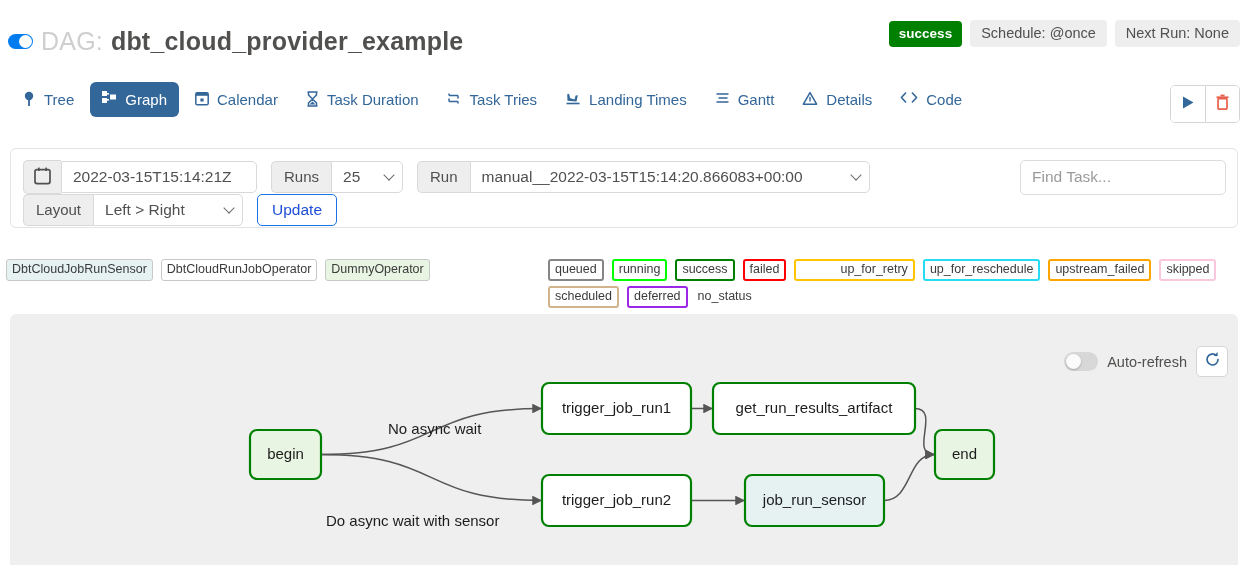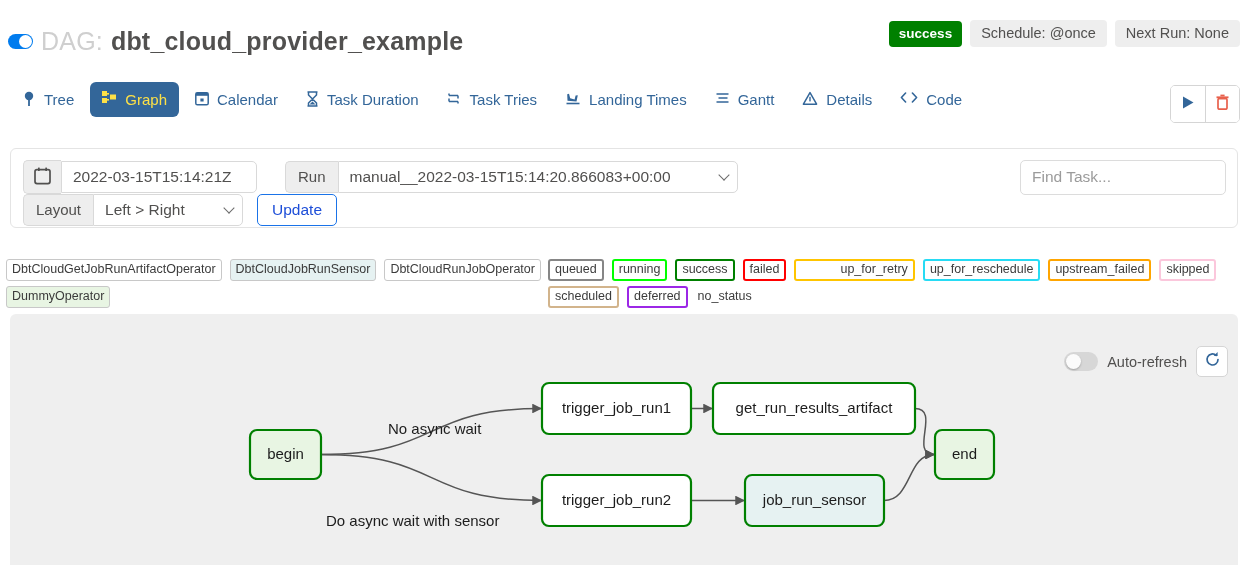--- a/index.html
+++ b/index.html
@@ -56,21 +56,21 @@
   .tabs {
     position: absolute; left: 10px; top: 0;
     display: flex; align-items: center; gap: 4px;
   }
   .tab {
     display: flex; align-items: flex-start; gap: 8px;
     padding: 9px 12px; border-radius: 6px;
     font-size: 15px; color: #336699; white-space: nowrap;
     cursor: pointer;
   }
-  .tab.active { background: #336699; color: #fde047; }
+  .tab.active { background: #336699; color: #ffffff; }
   .tab svg { display: block; }
 
   .tool-btns {
     position: absolute; right: 8px; top: 3px;
     display: flex; border: 1px solid #d5d5d5; border-radius: 5px; overflow: hidden;
     background: #fff;
   }
   .tool-btn {
     width: 34px; height: 36px; display: flex; align-items: center; justify-content: center;
     cursor: pointer; background: #fff;
@@ -324,20 +324,28 @@
             <rect x="1" y="2.6" width="15" height="14" rx="2" fill="none" stroke="#51504f" stroke-width="1.7"></rect>
             <rect x="4" y="0.6" width="1.7" height="3.4" fill="#51504f"></rect>
             <rect x="11.3" y="0.6" width="1.7" height="3.4" fill="#51504f"></rect>
           </svg>
       </span>
       <input class="inp right" style="width: 196px;" value="2022-03-15T15:14:21Z">
     </div>
 
     <div class="spacer"></div>
 
+    <div class="group">
+      <span class="grp-label left">Runs</span>
+      <span class="selwrap">
+        <select class="sel" style="width:72px;border-radius:0 5px 5px 0">
+          <option selected="">25</option>
+        </select>
+      </span>
+    </div>
 
     <div class="spacer"></div>
 
     <div class="group">
       <span class="grp-label left">Run</span>
       <span class="selwrap">
         <select class="sel" style="width:400px;border-radius:0 5px 5px 0">
           <option selected="">manual__2022-03-15T15:14:20.866083+00:00</option>
         </select>
       </span>
@@ -355,21 +363,20 @@
     </div>
     <div class="spacer"></div>
     <button class="btn-outline">Update</button>
   </div>
 
   <input class="findtask" placeholder="Find Task..." style="">
 </div>
 
 <div class="legend">
   <div class="legend-ops" id="legend-ops">
-      <span class="chip" style="background: rgb(255, 255, 255); border-color: rgb(200, 200, 200);">DbtCloudGetJobRunArtifactOperator</span>
       <span class="chip" style="background: rgb(230, 242, 242); border-color: rgb(200, 200, 200);">DbtCloudJobRunSensor</span>
       <span class="chip" style="background: rgb(255, 255, 255); border-color: rgb(200, 200, 200);">DbtCloudRunJobOperator</span>
       <span class="chip" style="background: rgb(232, 245, 227); border-color: rgb(200, 200, 200);">DummyOperator</span>
     </div>
   <div class="legend-status" id="legend-status">
       <span class="chip s" style="border-color: rgb(134, 134, 134);">queued</span>
       <span class="chip s" style="border-color: rgb(1, 255, 0);">running</span>
       <span class="chip s" style="border-color: rgb(0, 128, 0);">success</span>
       <span class="chip s" style="border-color: rgb(255, 0, 0);">failed</span>
       <span class="chip s" style="border-color: rgb(255, 197, 0); padding-left: 44px;">up_for_retry</span>

